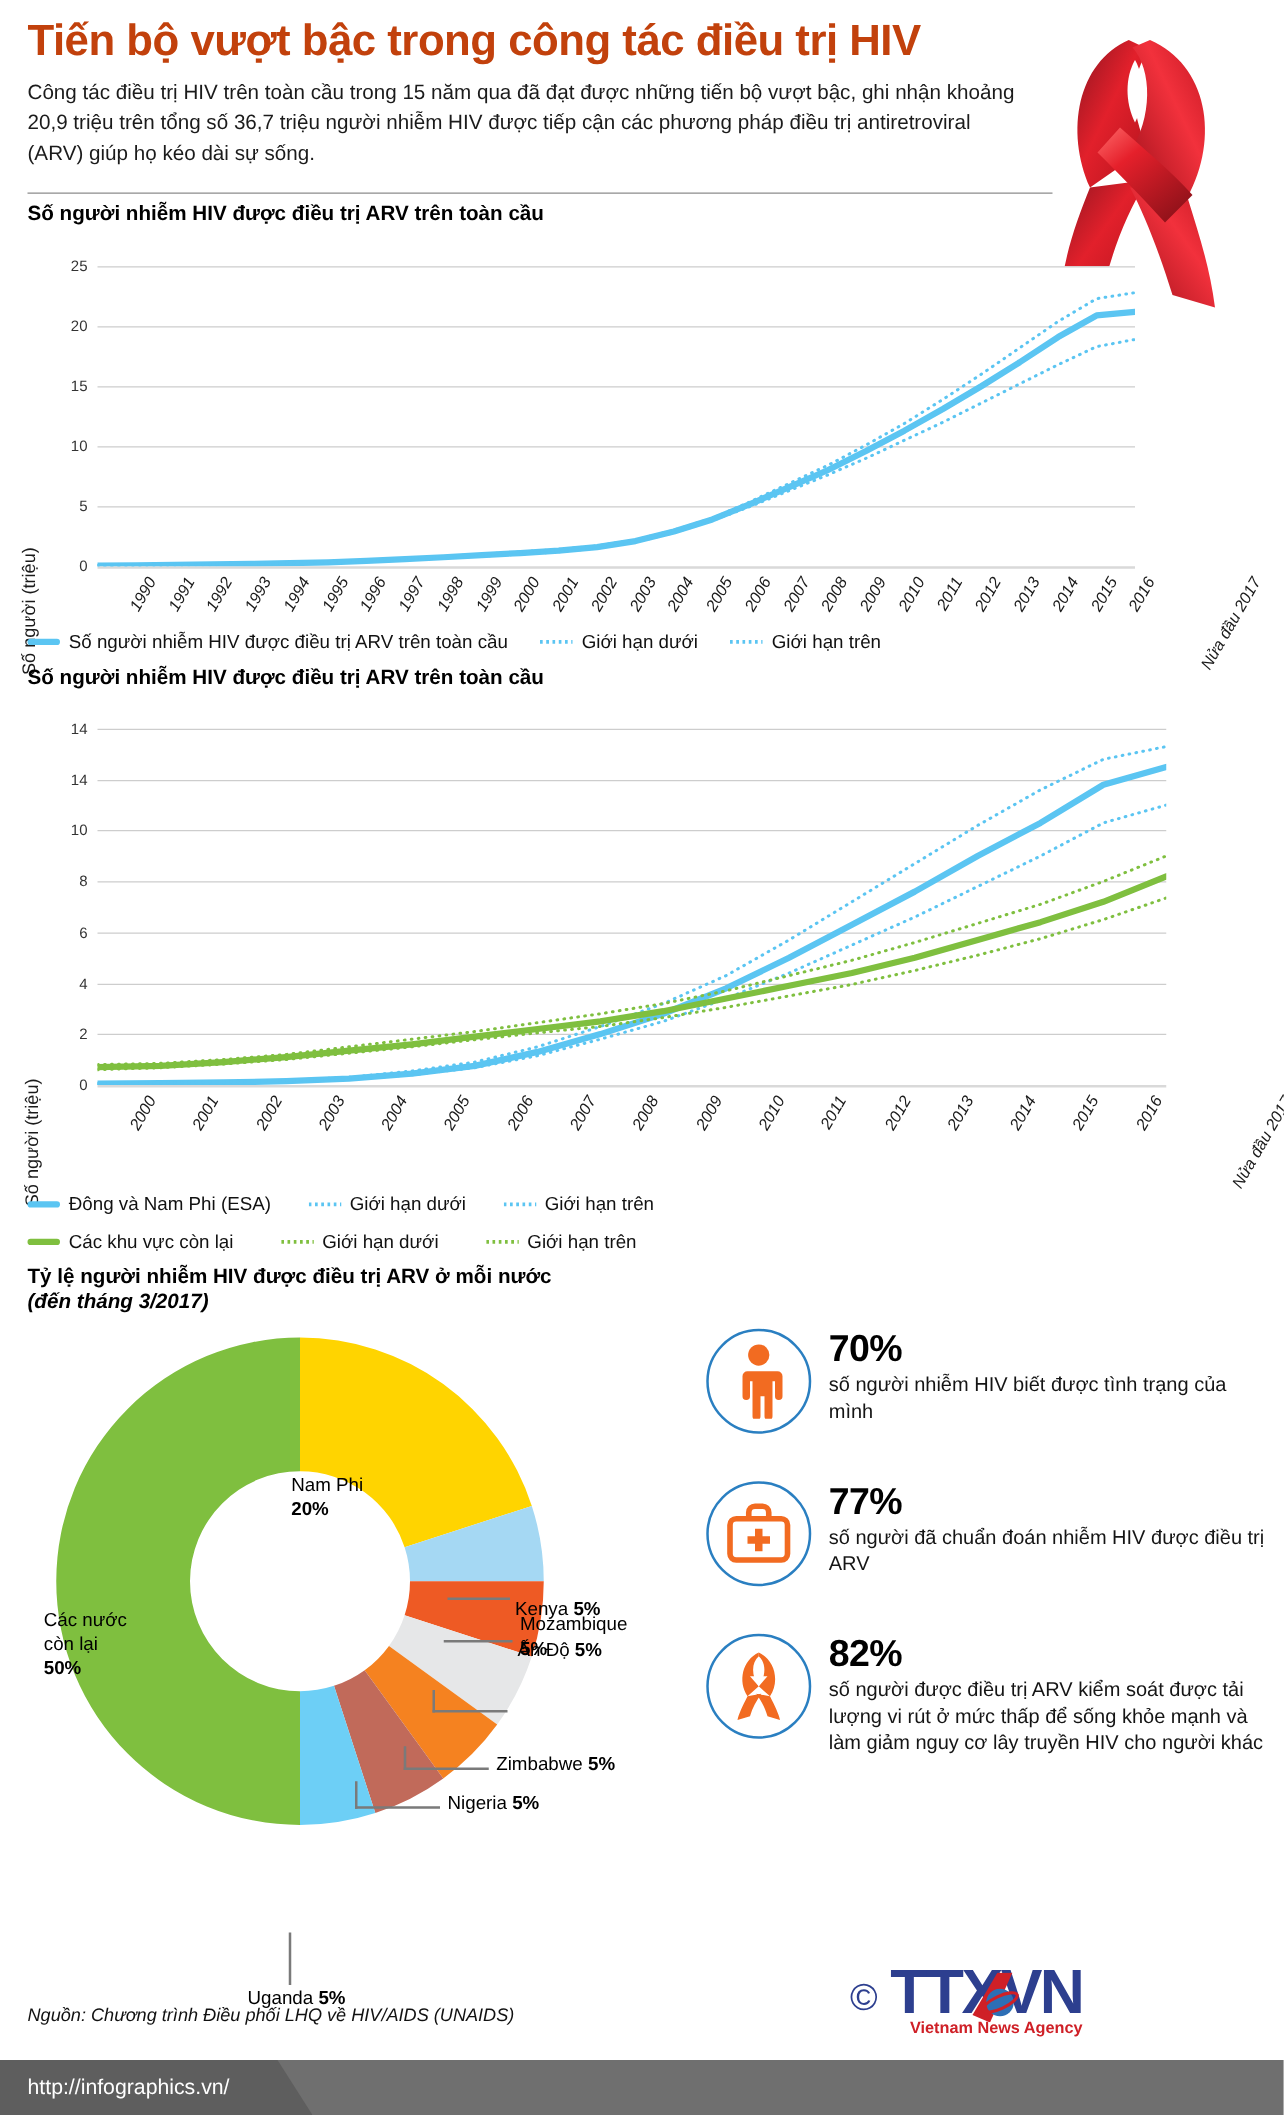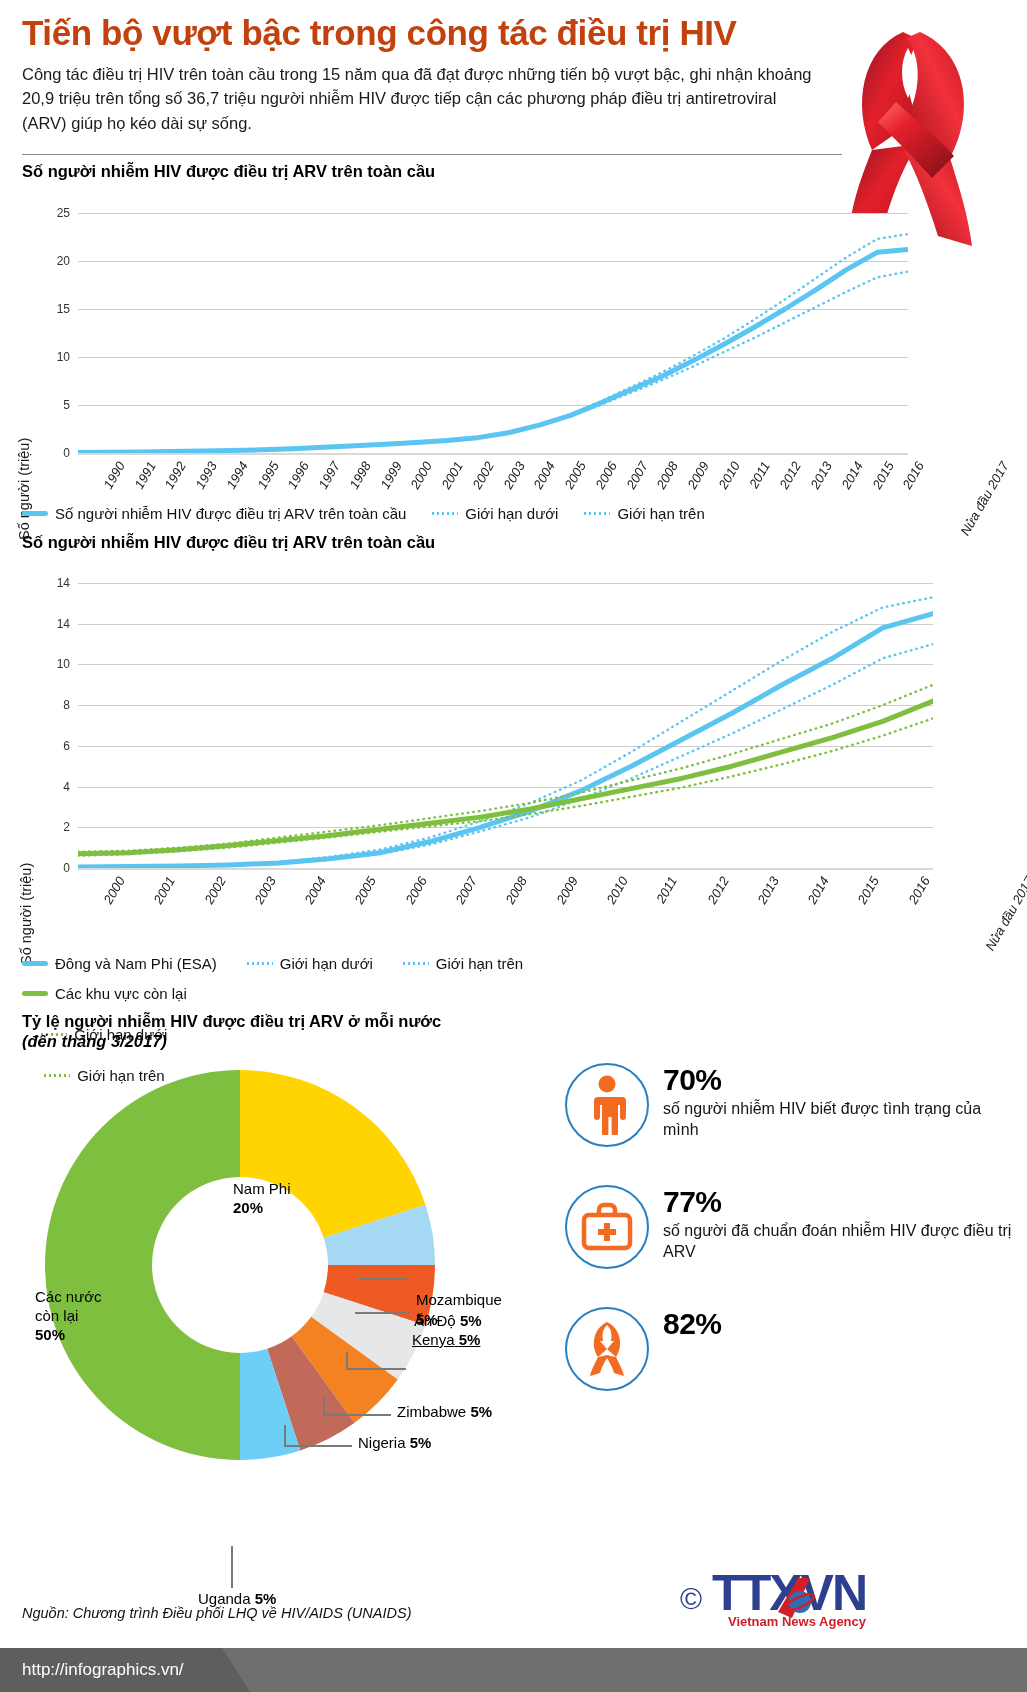--- a/index.html
+++ b/index.html
@@ -256,21 +256,21 @@
       </div>
       <div class="lg-item">
         <span class="lg-dot" style="color: rgb(91, 197, 242);"></span>
         <span>Giới hạn dưới</span>
       </div>
       <div class="lg-item">
         <span class="lg-dot" style="color: rgb(91, 197, 242);"></span>
         <span>Giới hạn trên</span>
       </div>
     </div>
-  <div class="legend" style="left:22px; top:985px; gap:24px;flex-direction:column;" id="c2legend2">
+  <div class="legend" style="left:22px; top:985px; gap:38px;" id="c2legend2">
       <div class="lg-item">
         <span class="lg-solid" style="color: rgb(127, 191, 63); background: rgb(127, 191, 63);"></span>
         <span>Các khu vực còn lại</span>
       </div>
       <div class="lg-item">
         <span class="lg-dot" style="color: rgb(127, 191, 63);"></span>
         <span>Giới hạn dưới</span>
       </div>
       <div class="lg-item">
         <span class="lg-dot" style="color: rgb(127, 191, 63);"></span>
@@ -311,21 +311,21 @@
   </div>
 
   <div class="leader" style="left:355px; top:1312px; width:55px; height:2px;"></div>
   <div class="donut-label" style="left:416px; top:1290px; line-height:1.35;">
     <div>Mozambique</div>
     <div><b>5%</b></div>
   </div>
 
   <div class="leader" style="left:346px; top:1352px; width:2px; height:18px;"></div>
   <div class="leader" style="left:346px; top:1368px; width:60px; height:2px;"></div>
-  <div class="donut-label" style="left:412px; top:1331px;text-decoration:underline;">
+  <div class="donut-label" style="left:412px; top:1279px;">
     <span>Kenya</span>
     <b>5%</b>
   </div>
 
   <div class="leader" style="left:323px; top:1397px; width:2px; height:19px;"></div>
   <div class="leader" style="left:323px; top:1414px; width:68px; height:2px;"></div>
   <div class="donut-label" style="left:397px; top:1403px;">
     <span>Zimbabwe</span>
     <b>5%</b>
   </div>
@@ -377,20 +377,21 @@
       <svg width="46" height="60" viewBox="0 0 46 60">
         <path d="M23 3 C 10 9, 6 26, 14 38 L 23 30 C 17 22, 17 11, 23 6 Z" fill="#F26B21"></path>
         <path d="M23 3 C 36 9, 40 26, 32 38 L 23 30 C 29 22, 29 11, 23 6 Z" fill="#F26B21"></path>
         <path d="M14 38 C 10 46, 7 52, 6 57 L 16 54 C 18 47, 21 42, 25 36 Z" fill="#F26B21"></path>
         <path d="M32 38 C 36 46, 39 52, 40 57 L 30 54 C 28 47, 25 42, 21 36 Z" fill="#F26B21"></path>
         <path d="M16 22 L 30 22 L 23 30 Z" fill="#ffffff"></path>
       </svg>
     </div>
     <div class="goal-txt">
       <div class="goal-pct">82%</div>
+      <div class="goal-desc" style="width:360px;">số người được điều trị ARV kiểm soát được tải lượng vi rút ở mức thấp để sống khỏe mạnh và làm giảm nguy cơ lây truyền HIV cho người khác</div>
     </div>
   </div>
 
   <div class="source">Nguồn: Chương trình Điều phối LHQ về HIV/AIDS (UNAIDS)</div>
 
   <div class="ttx">
     <span class="copy">©</span>
     <div style="position:relative;">
       <div style="font-size:50px; font-weight:bold; letter-spacing:-2px; color:#2d3f8f; line-height:0.95;">TTXVN</div>
       <div style="position:absolute; left:62px; top:8px; width:48px; height:40px; overflow:hidden;">

